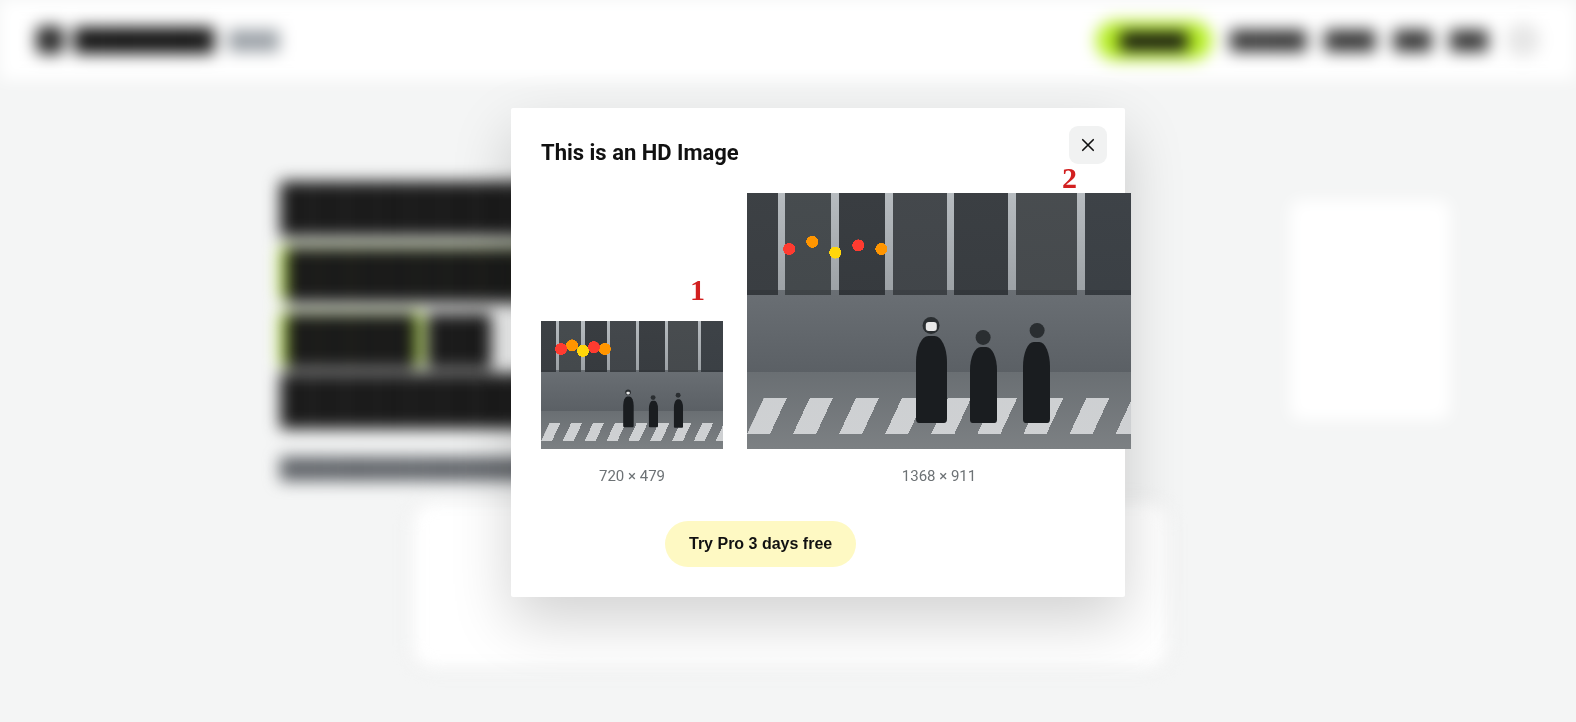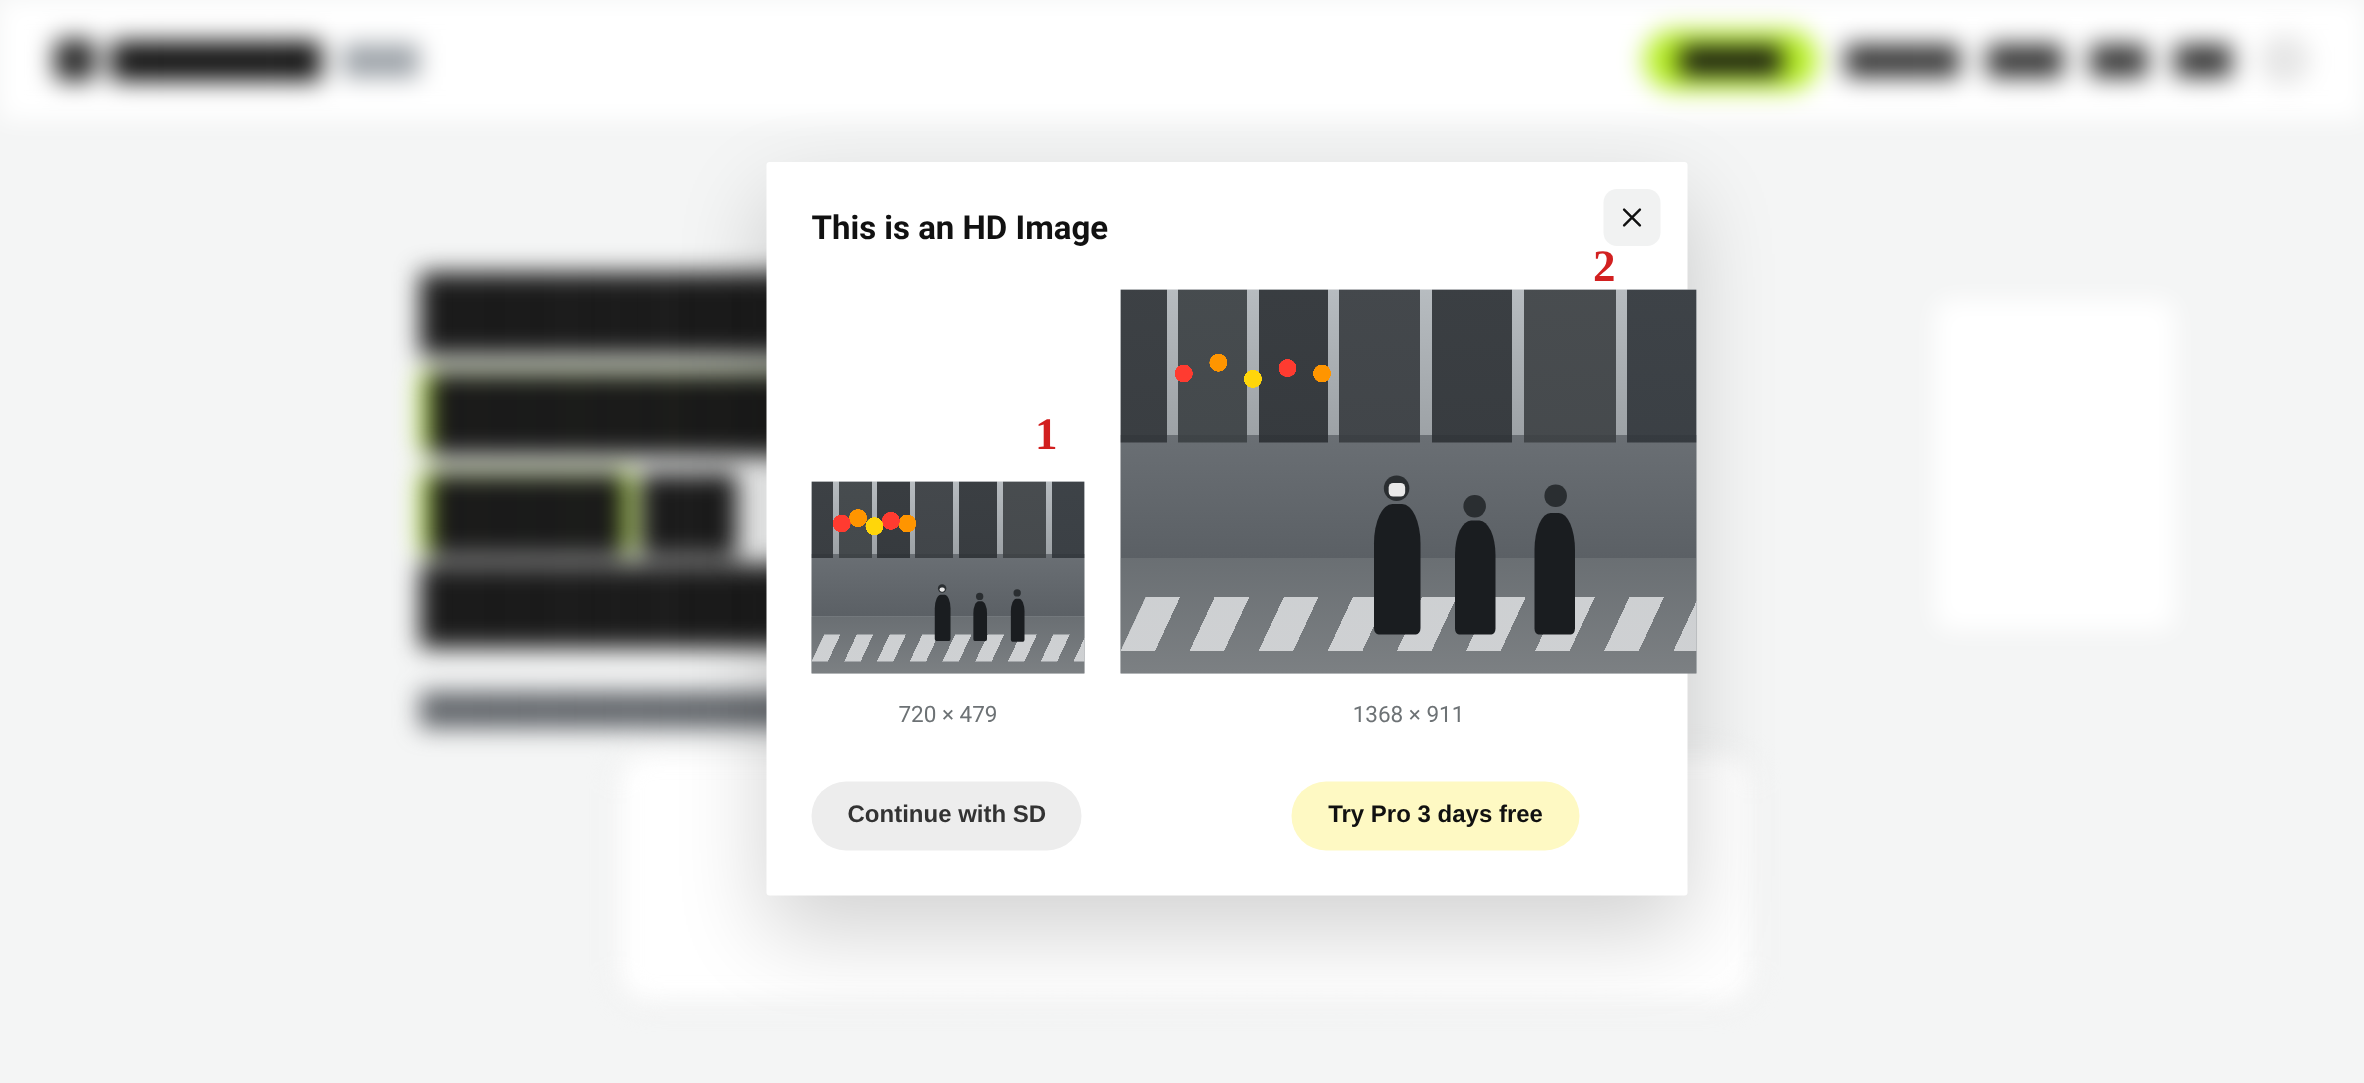--- a/index.html
+++ b/index.html
@@ -245,16 +245,15 @@
           <div class="ped p1 mask"></div>
           <div class="ped p2"></div>
           <div class="ped p3"></div>
         </div>
       </div>
       <div class="dim">1368 × 911</div>
     </div>
   </div>
 
   <div class="actions">
-    <button class="btn btn-secondary">Continue with SD</button>
     <button class="btn btn-primary">Try Pro 3 days free</button>
   </div>
 </div>
 
 </body></html>

